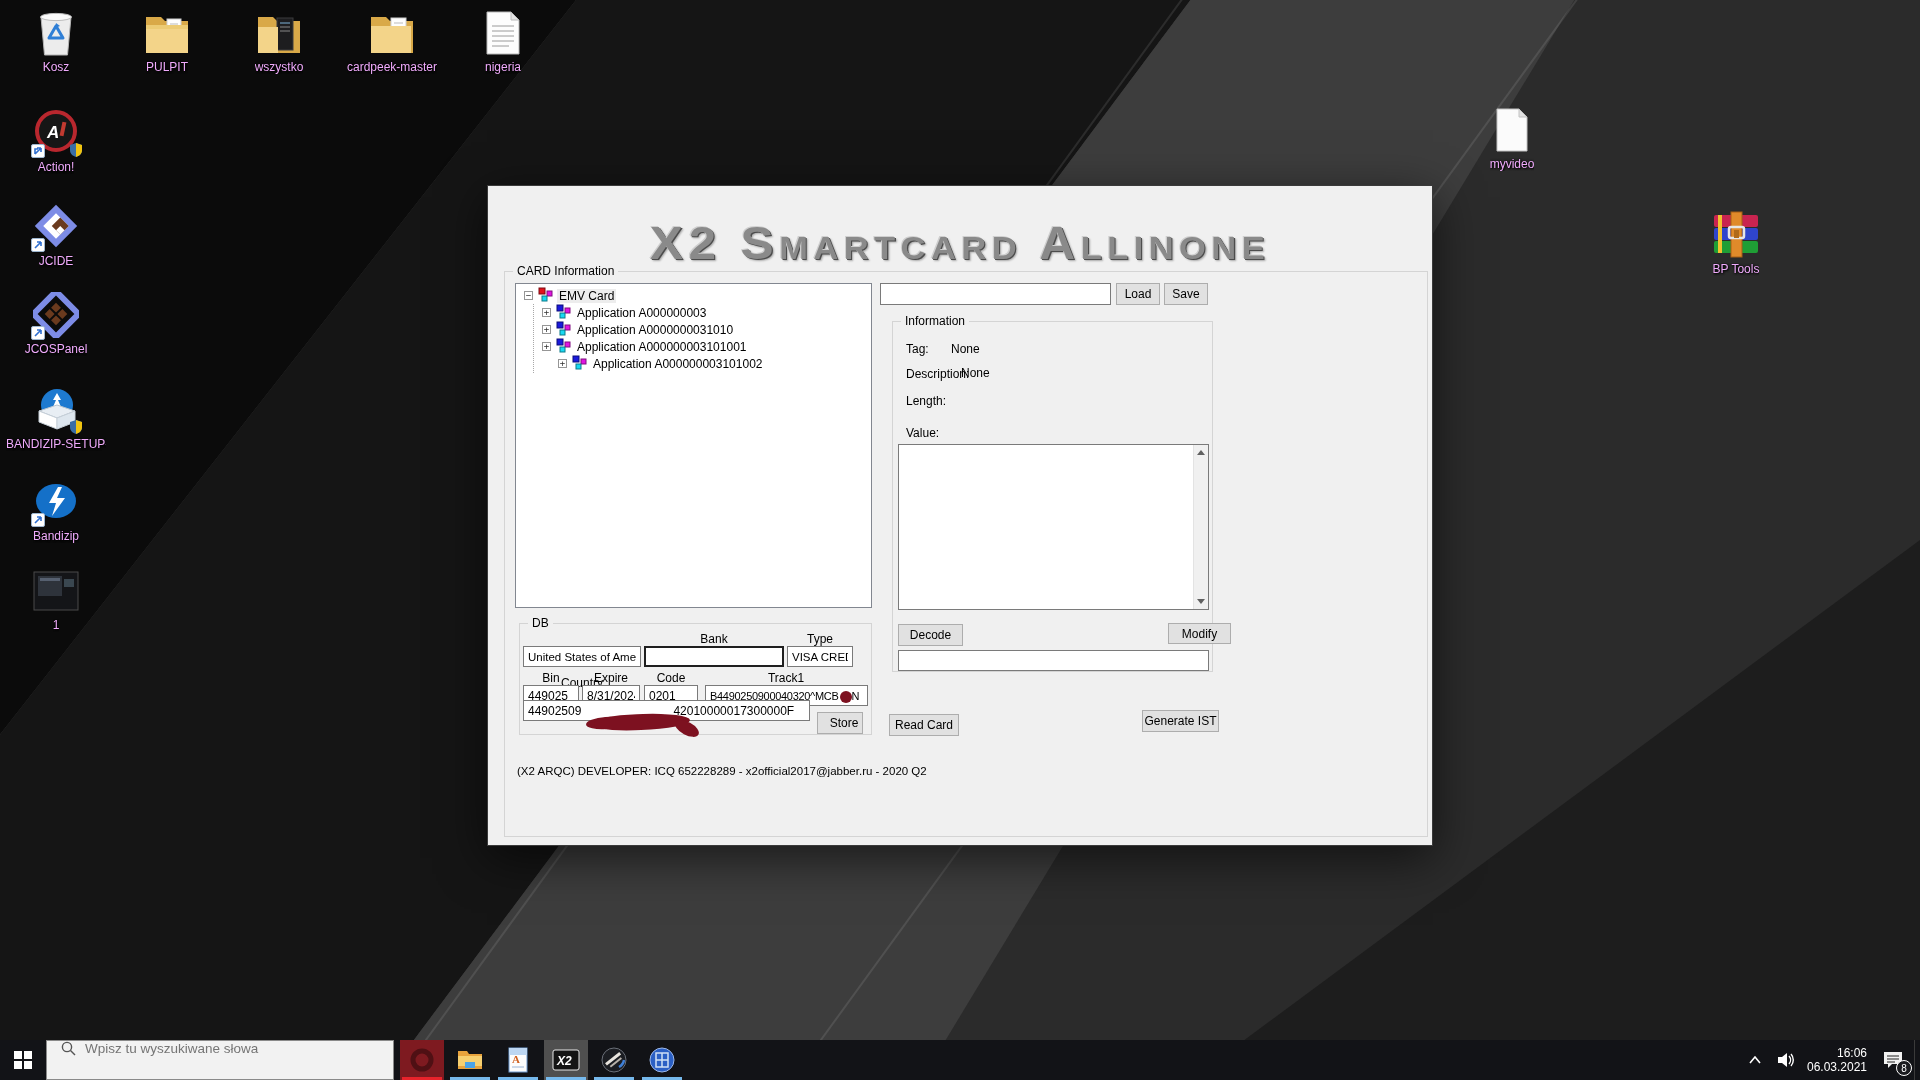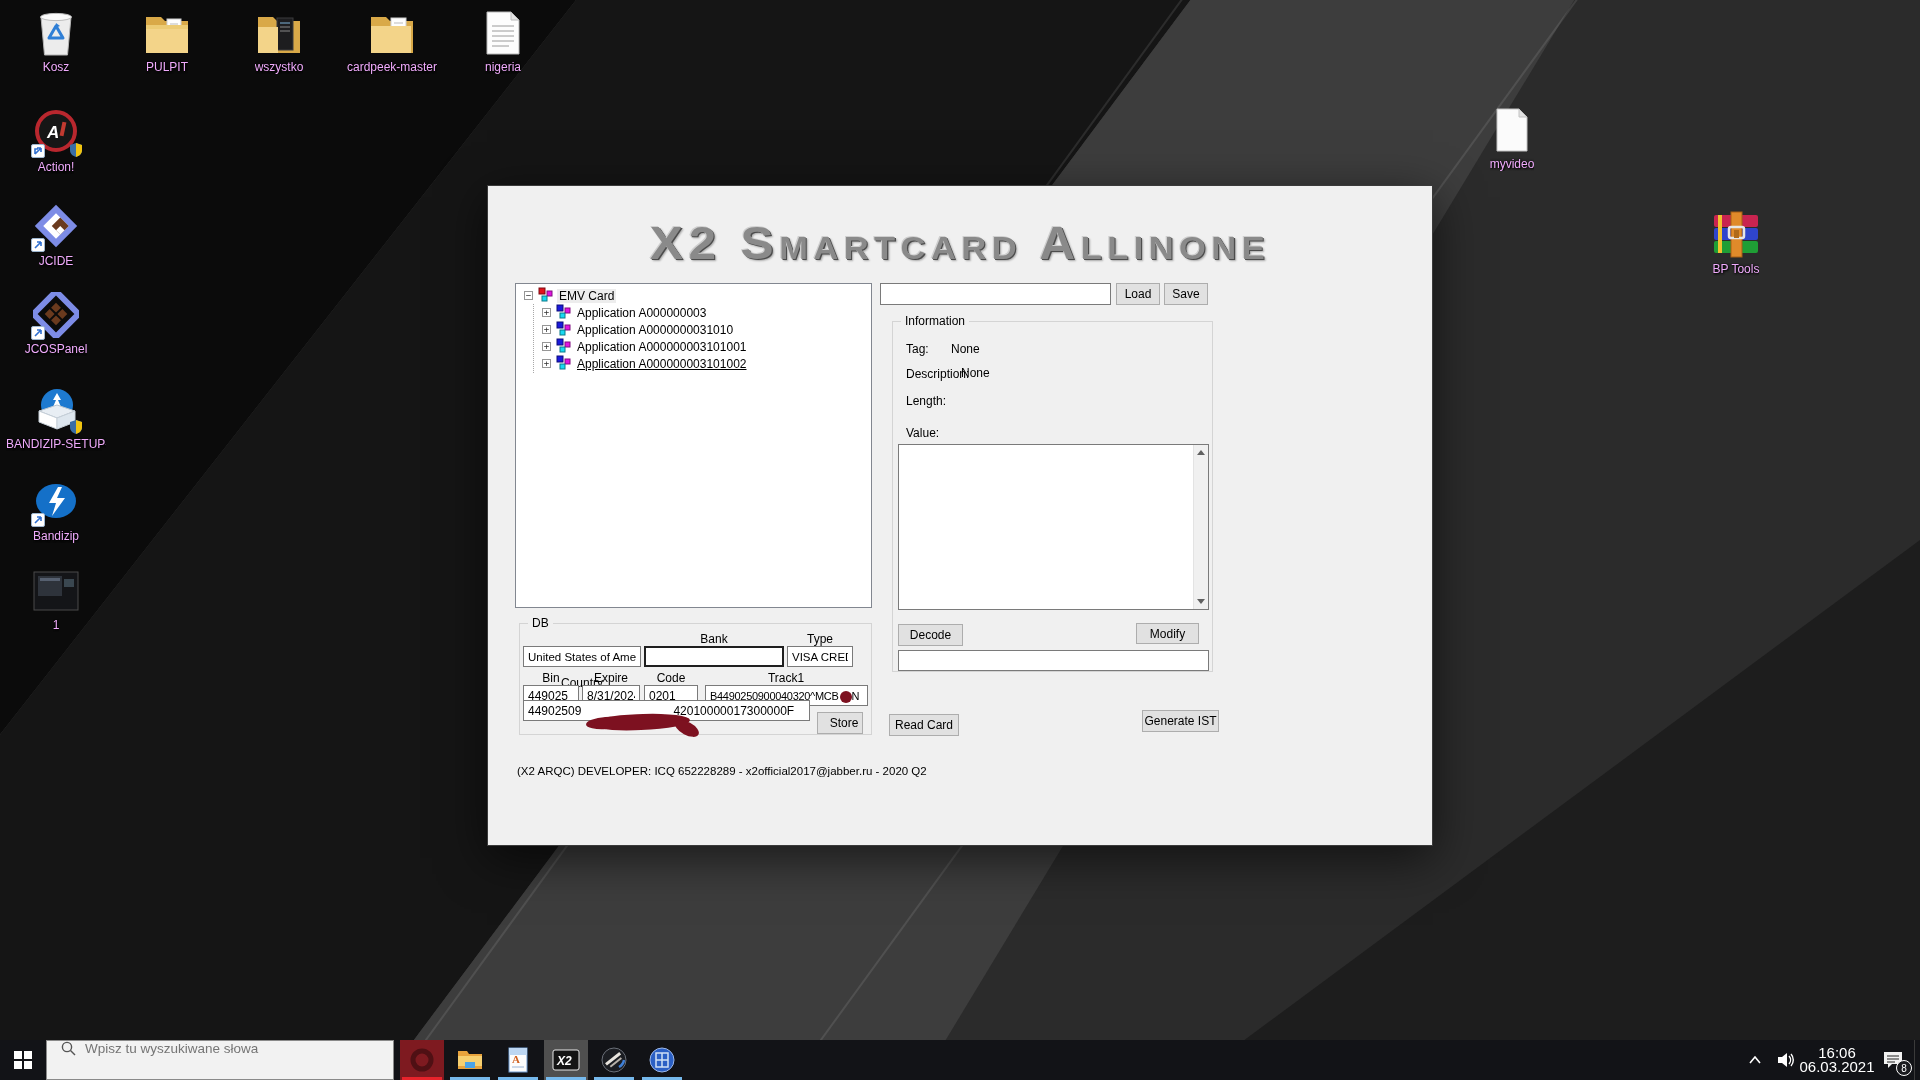--- a/index.html
+++ b/index.html
@@ -74,21 +74,21 @@
   .search-box { width:348px; height:40px; background:#f2f2f2; border:1px solid #8a8a8a; display:flex; align-items:flex-start; padding:0 14px; gap:9px; }
   .search-box input { border:none; outline:none; background:transparent; font-size:13.5px; color:#222; width:280px; font-family:"Liberation Sans",sans-serif; }
   .tb-apps { display:flex; height:40px; margin-left:6px; }
   .tb-app { width:44px; height:40px; position:relative; display:flex; align-items:center; justify-content:center; margin-right:4px; }
   .tb-underline { position:absolute; left:2px; right:2px; bottom:0; height:3px; background:#76b9ed; }
   .tb-app.opera { background:#7e1a20; }
   .tb-app.opera .tb-underline { background:#e8232b; }
   .tb-app.x2app { background:#4f4f4f; }
   .tray { margin-left:auto; display:flex; align-items:center; height:40px; }
   .tray-item { height:40px; display:flex; align-items:center; justify-content:center; }
-  .clock { width:70px; text-align:center; color:#fff; font-size:15px; line-height:14px; }
+  .clock { width:70px; text-align:right; color:#fff; font-size:12px; line-height:14px; }
   .notif { width:42px; position:relative; }
   .notif-badge { position:absolute; right:2px; bottom:4px; width:16px; height:16px; border:1px solid #fff; border-radius:50%; background:#1b1c20; color:#fff; font-size:10px; display:flex; align-items:center; justify-content:center; }
   .show-desktop { width:6px; height:40px; border-left:1px solid #3a3a3a; }
 </style>
 </head>
 <body>
 
 <div class="wallpaper">
   <div class="wp wp1"></div>
   <div class="wp wp2"></div>
@@ -301,20 +301,23 @@
     </svg>
   </div>
   <div class="di-label">BP Tools</div>
 </div>
 
 <div class="window">
 
 
   <div class="app-title">X2 Smartcard Allinone</div>
 
+  <div class="groupbox" style="left:16px; top:85px; width:924px; height:566px;">
+    <span class="gb-label">CARD Information</span>
+  </div>
 
   <div class="tree">
     <div class="tree-vline"></div>
     <div class="tree-row" style="padding-left:8px; margin-top:3px;">
       <span class="expander minus"></span>
       <span class="node-ico">
         <svg width="16" height="15" viewBox="0 0 16 15">
           <rect x="2" y="1" width="6" height="6" fill="#e3131c" stroke="#7a0d12"></rect>
           <rect x="10" y="4" width="5" height="5" fill="#e114e1" stroke="#800d80"></rect>
           <rect x="5" y="9" width="5" height="5" fill="#17d9f2" stroke="#0d7a8a"></rect>
@@ -348,21 +351,21 @@
       <span class="expander plus"></span>
       <span class="node-ico">
         <svg width="16" height="15" viewBox="0 0 16 15">
           <rect x="2" y="1" width="6" height="6" fill="#1a1adc" stroke="#0d0d7a"></rect>
           <rect x="10" y="4" width="5" height="5" fill="#e114e1" stroke="#800d80"></rect>
           <rect x="5" y="9" width="5" height="5" fill="#17d9f2" stroke="#0d7a8a"></rect>
         </svg>
       </span>
       <span class="node-label">Application A000000003101001</span>
     </div>
-    <div class="tree-row" style="padding-left:26px;text-decoration:underline;">
+    <div class="tree-row" style="padding-left:42px;">
       <span class="expander plus"></span>
       <span class="node-ico">
         <svg width="16" height="15" viewBox="0 0 16 15">
           <rect x="2" y="1" width="6" height="6" fill="#1a1adc" stroke="#0d0d7a"></rect>
           <rect x="10" y="4" width="5" height="5" fill="#e114e1" stroke="#800d80"></rect>
           <rect x="5" y="9" width="5" height="5" fill="#17d9f2" stroke="#0d7a8a"></rect>
         </svg>
       </span>
       <span class="node-label">Application A000000003101002</span>
     </div>
@@ -392,21 +395,21 @@
       </div>
       <div class="sbtn down">
         <svg width="8" height="5" viewBox="0 0 8 5">
             <path d="M0 0 L4 5 L8 0 Z" fill="#606060"></path>
           </svg>
       </div>
     </div>
   </div>
 
   <div class="btn" style="left:410px; top:438px; width:65px; height:22px;">Decode</div>
-  <div class="btn" style="left:648px; top:437px; width:63px; height:21px;">Modify</div>
+  <div class="btn" style="left:680px; top:437px; width:63px; height:21px;">Modify</div>
   <input class="field" style="left: 410px; top: 464px; width: 311px; height: 21px;" value="">
 
   <div class="groupbox" style="left:31px; top:437px; width:353px; height:112px;">
     <span class="gb-label">DB</span>
   </div>
   <div class="lbl" style="left:35px; top:446px; width:118px;margin-top:44px;">Country</div>
   <div class="lbl" style="left:156px; top:446px; width:140px;">Bank</div>
   <div class="lbl" style="left:299px; top:446px; width:66px;">Type</div>
 
   <input class="field" style="left: 35px; top: 460px; width: 118px; height: 21px; font-size: 11.5px;" value="United States of Amer">

